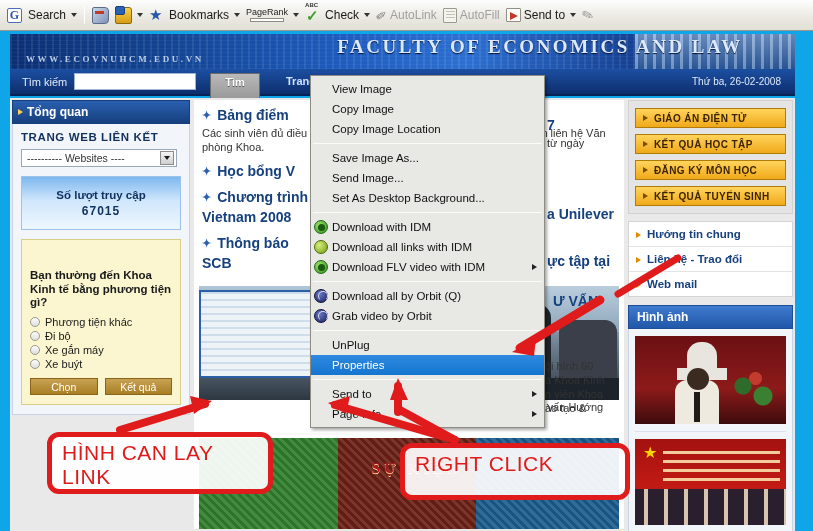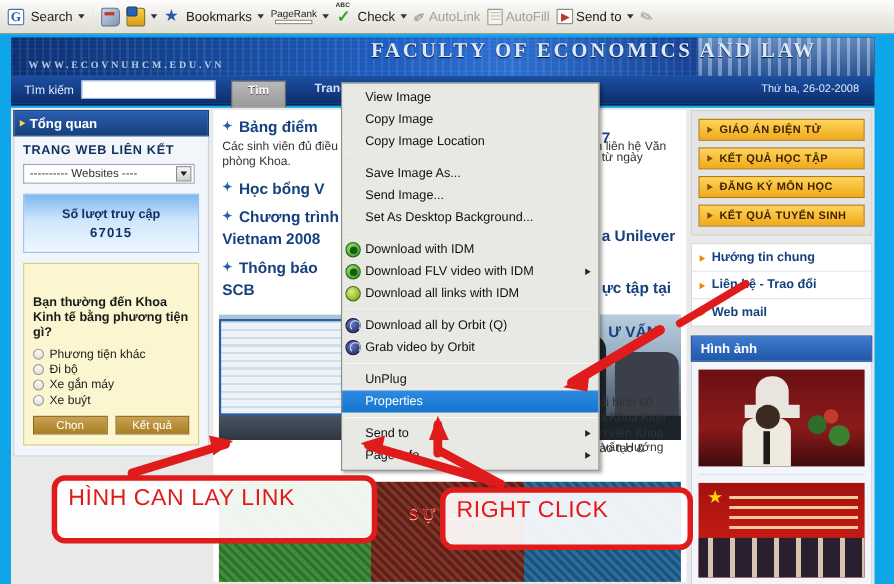--- a/index.html
+++ b/index.html
@@ -255,21 +255,21 @@
   .orbit::after{content:"";position:absolute;left:3px;top:1px;width:8px;height:8px;border:1.5px solid #d8dcf5;border-radius:50%;border-bottom-color:transparent;}
 
   
   #annots { position:absolute; left:0; top:0; width:813px; height:531px; pointer-events:none; z-index:60;}
   .abox {
     position:absolute; border:5px solid #e01b1b; border-radius:12px;
     background:rgba(255,255,255,.92);
     color:#e01b1b; font-size:21px; letter-spacing:.5px;
     padding:4px 0 0 10px; font-family:"Liberation Sans", sans-serif;
   }
-  #abox1 { left:47px; top:432px; width:296px; height:62px; }
+  #abox1 { left:47px; top:432px; width:226px; height:62px; }
   #abox2 { left:400px; top:443px; width:230px; height:57px; }
 </style>
 </head>
 <body>
 
 <div id="toolbar">
   <div class="tb-item">
     <span class="g-logo">G</span>
   </div>
   <div class="tb-item">
@@ -490,27 +490,27 @@
       <span>Set As Desktop Background...</span>
     </div>
 
     <div class="msep"></div>
 
     <div class="mi">
       <span class="micon idm"></span>
       <span>Download with IDM</span>
     </div>
     <div class="mi">
+      <span class="micon idm2"></span>
+      <span>Download all links with IDM</span>
+    </div>
+    <div class="mi">
       <span class="micon idm"></span>
       <span>Download FLV video with IDM</span>
       <span class="sub"></span>
-    </div>
-    <div class="mi">
-      <span class="micon idm2"></span>
-      <span>Download all links with IDM</span>
     </div>
 
     <div class="msep"></div>
 
     <div class="mi">
       <span class="micon orbit"></span>
       <span>Download all by Orbit (Q)</span>
     </div>
     <div class="mi">
       <span class="micon orbit"></span>

